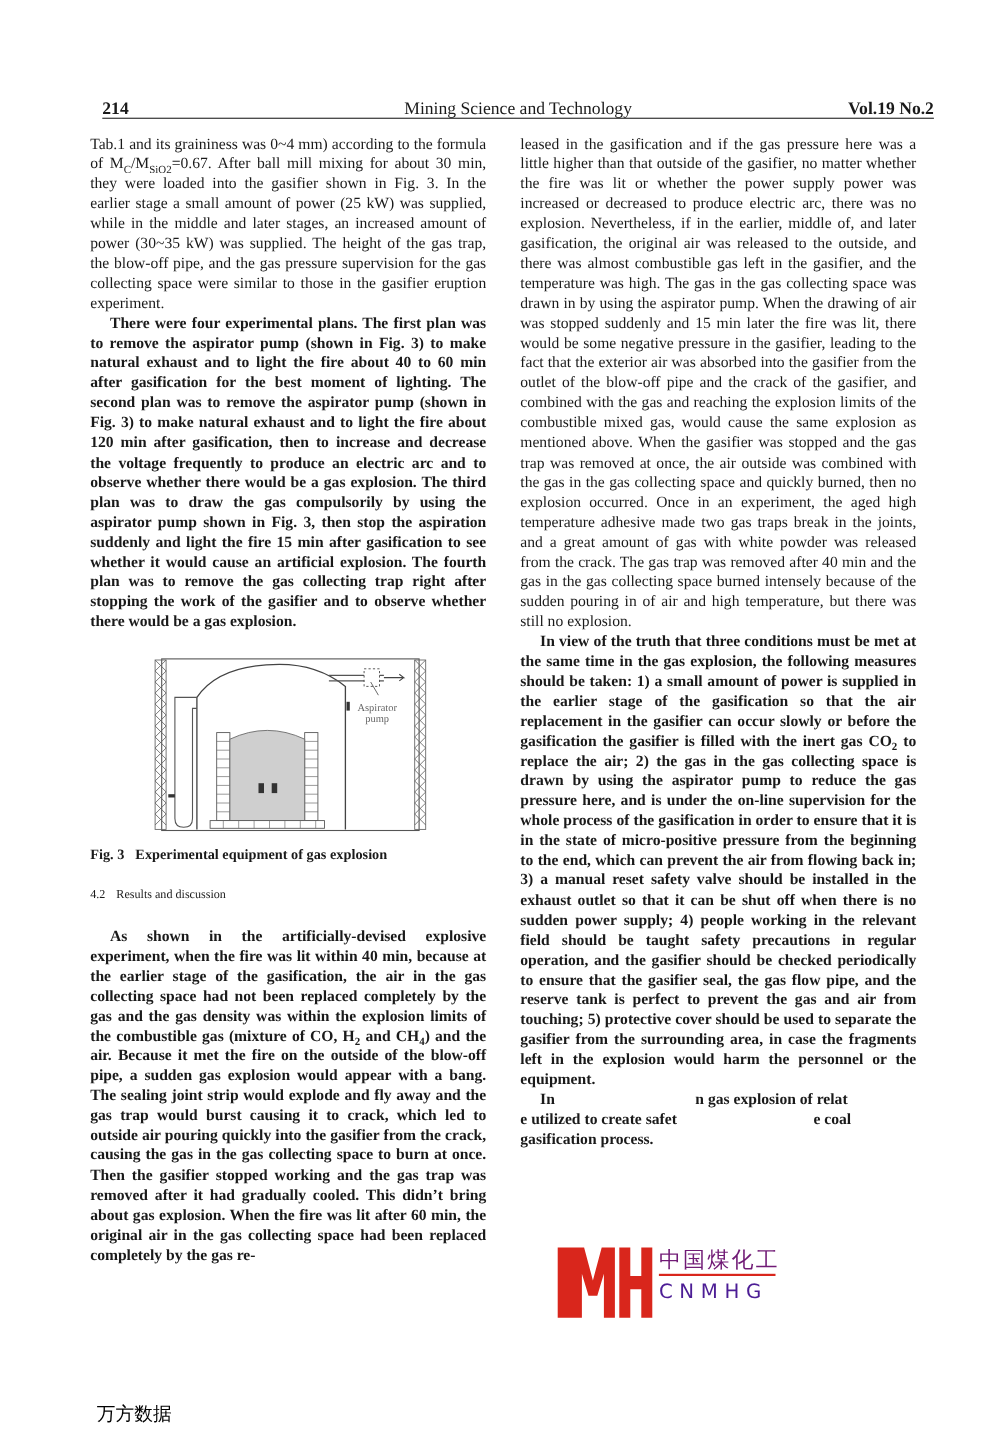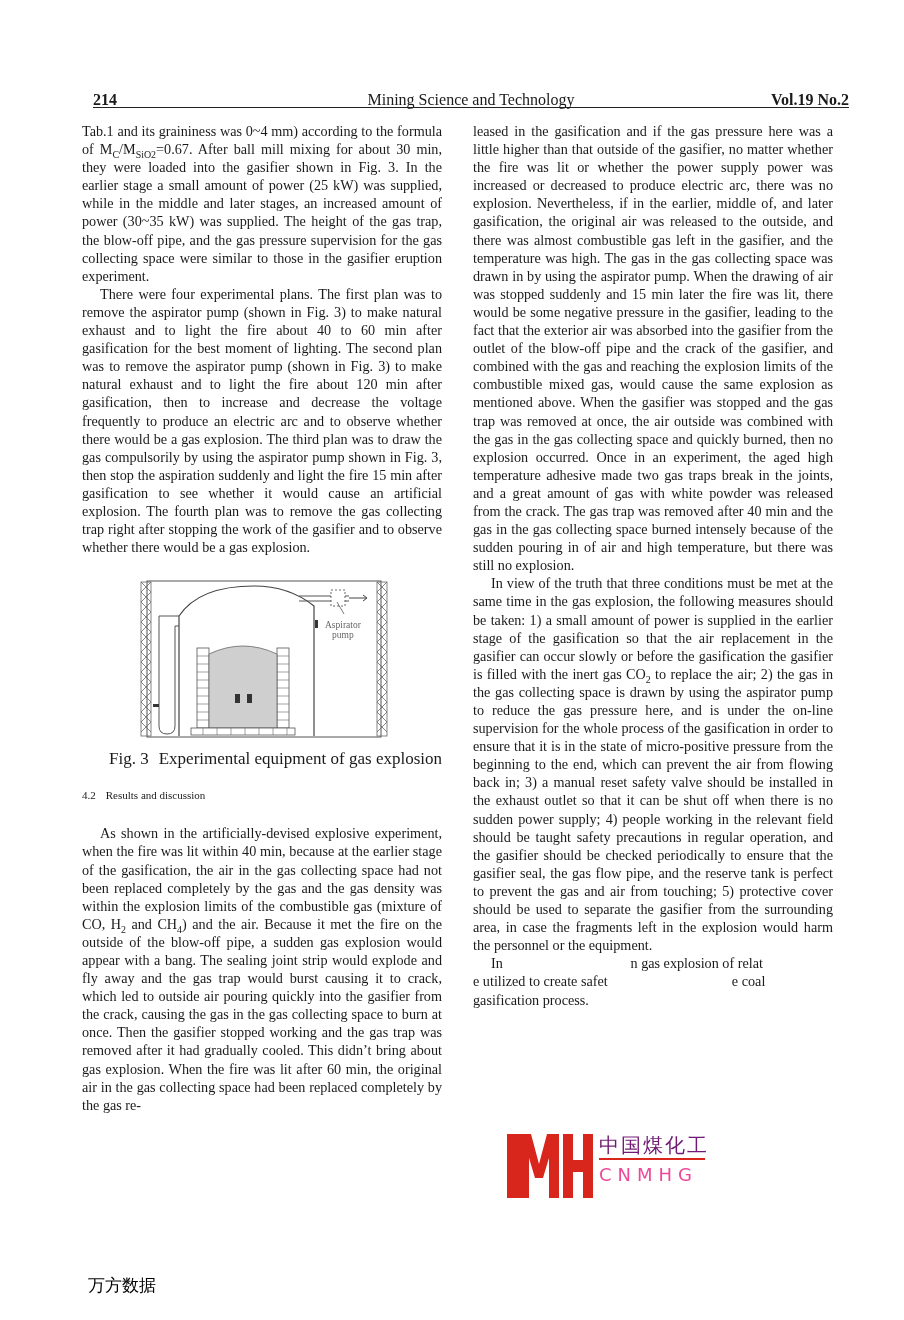--- a/index.html
+++ b/index.html
@@ -7,32 +7,32 @@
       font-family: "Liberation Serif", "DejaVu Serif", serif; color: #1a1a1a; }
     .header { position: absolute; left: 82px; top: 89px; width: 756px; height: 18px;
       font-size: 16px; border-bottom: 1.5px solid #222; margin-left: 11px; }
     .header .pg { position: absolute; left: 0; top: 2px; font-weight: bold; }
     .header .journal { position: absolute; left: 0; right: 0; top: 2px; text-align: center; font-weight: normal; }
     .header .vol { position: absolute; right: 0; top: 2px; font-weight: bold; }
     .col { position: absolute; width: 360px; font-size: 14.2px; line-height: 18.1px; text-align: justify; }
     .col-left { left: 82px; top: 122px; }
     .col-right { left: 473px; top: 122px; }
     .col p { margin: 0; }
-    .indent { text-indent: 18px; }
+    .indent { text-indent: 18px; font-weight: bold; }
     .figure { position: relative; width: 360px; height: 200px; margin-top: 20px; }
     .fig-svg { position: absolute; left: 57px; top: 0; }
-    .caption { position: absolute; left: 0; right: 0; top: 174px; text-align: right; font-size: 17px; font-weight: normal; }
+    .caption { position: absolute; left: 0; right: 0; top: 174px; text-align: left; font-size: 13px; font-weight: bold; }
     .caption .num { margin-right: 10px; }
     h3.section { font-size: 11px; font-weight: normal; margin: 10px 0 20px 0; }
     h3.section .num { margin-right: 10px; }
     .watermark { position: absolute; left: 505px; top: 1128px; width: 220px; height: 72px; background: #fff; }
     .wm-logo { position: absolute; left: 0; top: 0; }
     .wm-cn { position: absolute; left: 94px; top: 4px; font-family: "DejaVu Sans", sans-serif; font-size: 20px; color: #701a75; letter-spacing: 2px; }
     .wm-line { position: absolute; left: 94px; top: 30px; width: 106px; height: 2px; background: #d9261c; }
-    .wm-en { position: absolute; left: 94px; top: 36px; font-family: "DejaVu Sans", sans-serif; font-size: 18px; color: #ec4899; letter-spacing: 6px; }
+    .wm-en { position: absolute; left: 94px; top: 36px; font-family: "DejaVu Sans", sans-serif; font-size: 18px; color: #4c1d95; letter-spacing: 6px; }
     .footer { position: absolute; left: 88px; top: 1274px; font-family: "DejaVu Sans", sans-serif; font-size: 17px; color: #000000; }
     sub { font-size: 70%; line-height: 0; }
   </style>
 </head>
 <body>
 
 <div class="header">
   <span class="pg">214</span>
   <span class="journal">Mining Science and Technology</span>
   <span class="vol">Vol.19   No.2</span>

